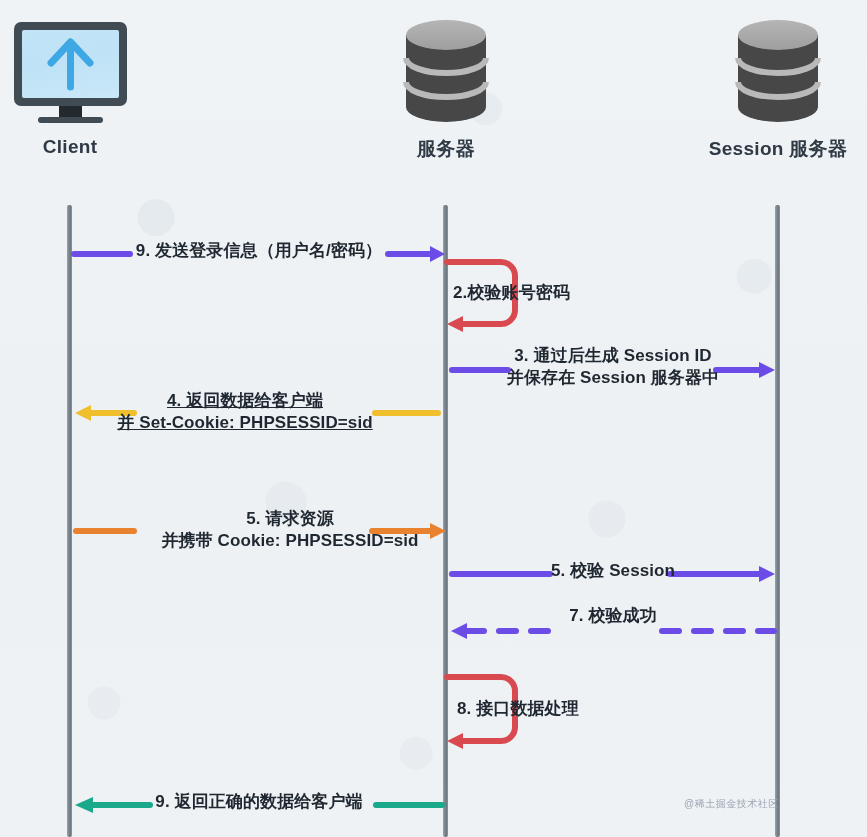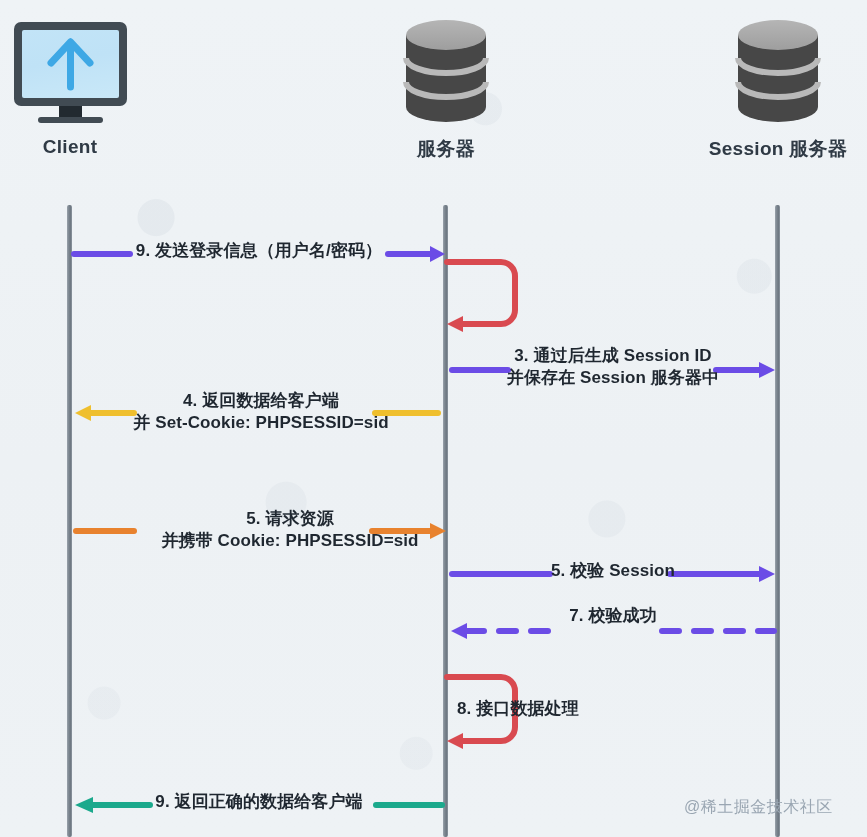--- a/index.html
+++ b/index.html
@@ -66,21 +66,21 @@
   .msg svg { display:block; overflow:visible; }
   .msg-label {
     position:absolute; text-align:center; font-weight:bold;
     color:#1f2730; white-space:nowrap; line-height:1.28;
     font-size:17px; letter-spacing:.1px;
   }
   .msg-label .l2 { display:block; }
 
   .watermark {
     position:absolute;
-    font-size:16px; color:#9aa6b2; white-space:nowrap;
+    font-size:10px; color:#9aa6b2; white-space:nowrap;
     letter-spacing:.5px;
   }
 </style>
 </head>
 <body>
 
 <div id="diagram">
 
   <div class="actor" style="left:0px; top:22px; width:140px;">
     <div class="monitor">
@@ -145,41 +145,44 @@
   <div class="msg-label" style="left:70px; top:240px; width:378px;">
     <span>9. 发送登录信息（用户名/密码）</span>
   </div>
 
   <div class="msg" style="left:443px; top:256px; width:90px; height:78px;">
     <svg width="90" height="78">
       <path d="M4 6 H58 A14 14 0 0 1 72 20 V54 A14 14 0 0 1 58 68 H18" fill="none" stroke="#d94a50" stroke-width="6" stroke-linecap="round"></path>
       <path d="M20 60 L4 68 L20 76 Z" fill="#d94a50"></path>
     </svg>
   </div>
+  <div class="msg-label" style="left:453px; top:282px; width:220px; text-align:left;">
+    <span>2.校验账号密码</span>
+  </div>
 
   <div class="msg" style="left:448px; top:360px; width:330px; height:20px;">
     <svg width="330" height="20">
       <line x1="4" y1="10" x2="60" y2="10" stroke="#6b4ce6" stroke-width="6" stroke-linecap="round"></line>
       <line x1="268" y1="10" x2="314" y2="10" stroke="#6b4ce6" stroke-width="6" stroke-linecap="round"></line>
       <path d="M311 2 L327 10 L311 18 Z" fill="#6b4ce6"></path>
     </svg>
   </div>
   <div class="msg-label" style="left:448px; top:345px; width:330px;">
     <span>3. 通过后生成 Session ID</span>
     <span class="l2">并保存在 Session 服务器中</span>
   </div>
 
   <div class="msg" style="left:72px; top:403px; width:370px; height:20px;">
     <svg width="370" height="20">
       <path d="M19 2 L3 10 L19 18 Z" fill="#efbf2e"></path>
       <line x1="17" y1="10" x2="62" y2="10" stroke="#efbf2e" stroke-width="6" stroke-linecap="round"></line>
       <line x1="303" y1="10" x2="366" y2="10" stroke="#efbf2e" stroke-width="6" stroke-linecap="round"></line>
     </svg>
   </div>
-  <div class="msg-label" style="left:76px; top:390px; width:370px;">
+  <div class="msg-label" style="left:60px; top:390px; width:370px;text-decoration:underline;">
     <span>4. 返回数据给客户端</span>
     <span class="l2">并 Set-Cookie: PHPSESSID=sid</span>
   </div>
 
   <div class="msg" style="left:72px; top:521px; width:376px; height:20px;">
     <svg width="376" height="20">
       <line x1="4" y1="10" x2="62" y2="10" stroke="#e8822e" stroke-width="6" stroke-linecap="round"></line>
       <line x1="300" y1="10" x2="361" y2="10" stroke="#e8822e" stroke-width="6" stroke-linecap="round"></line>
       <path d="M358 2 L374 10 L358 18 Z" fill="#e8822e"></path>
     </svg>

